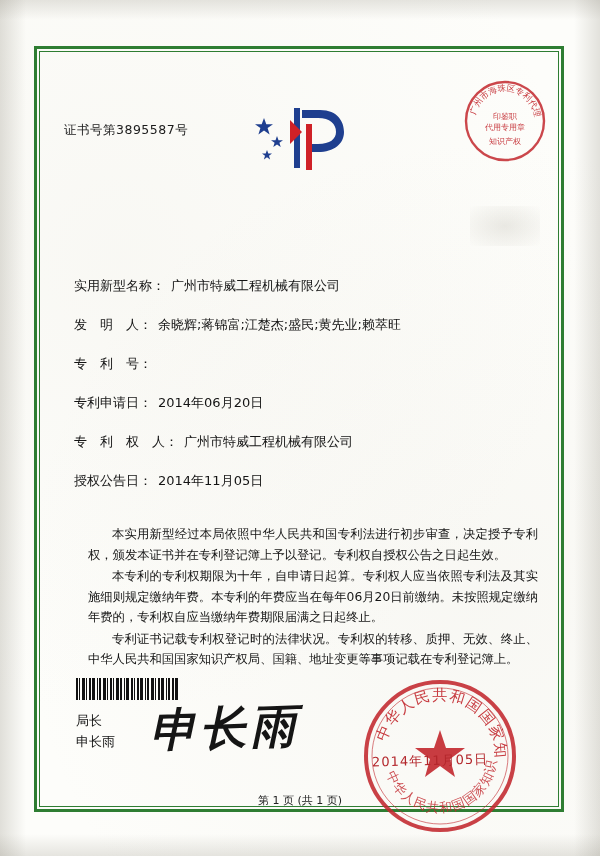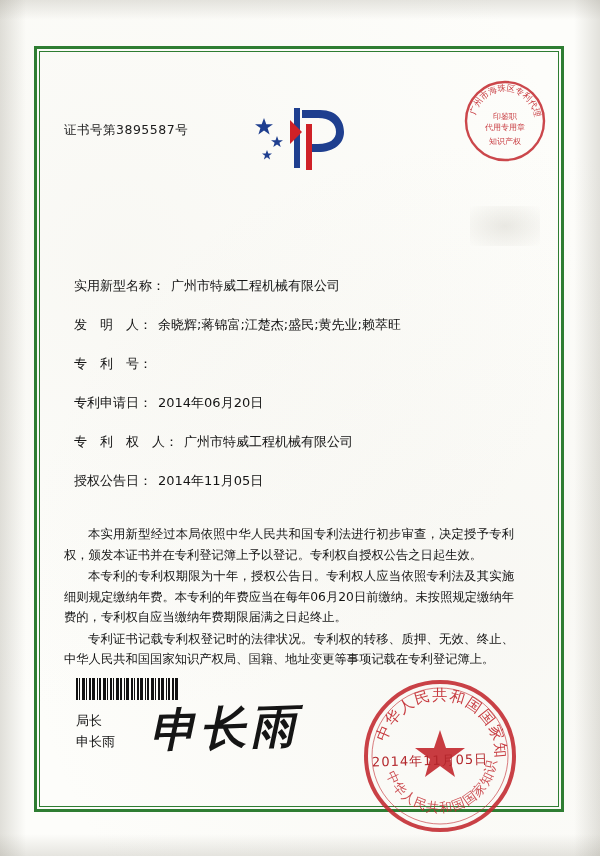--- a/index.html
+++ b/index.html
@@ -93,21 +93,21 @@
   .field-label {
     white-space: nowrap;
     margin-right: 6px;
   }
   .field-value {
     white-space: nowrap;
   }
 
   .body-text {
     position: absolute;
-    left: 64px; top: 524px;
+    left: 88px; top: 524px;
     width: 450px;
     font-size: 12.3px;
     line-height: 20.5px;
     color: #141414;
     text-align: justify;
   }
   .body-text p {
     margin: 0 0 1px 0;
     text-indent: 24px;
   }
@@ -247,21 +247,21 @@
       <span class="field-value">广州市特威工程机械有限公司</span>
     </div>
     <div class="field-row">
       <span class="field-label">授权公告日：</span>
       <span class="field-value">2014年11月05日</span>
     </div>
   </div>
 
   <div class="body-text">
     <p>本实用新型经过本局依照中华人民共和国专利法进行初步审查，决定授予专利权，颁发本证书并在专利登记簿上予以登记。专利权自授权公告之日起生效。</p>
-    <p>本专利的专利权期限为十年，授权公告日。专利权人应当依照专利法及其实施细则规定缴纳年费。本专利的年费应当在每年06月20日前缴纳。未按照规定缴纳年费的，专利权自应当缴纳年费期限届满之日起终止。</p>
+    <p>本专利的专利权期限为十年，自申请日起算。专利权人应当依照专利法及其实施细则规定缴纳年费。本专利的年费应当在每年06月20日前缴纳。未按照规定缴纳年费的，专利权自应当缴纳年费期限届满之日起终止。</p>
     <p>专利证书记载专利权登记时的法律状况。专利权的转移、质押、无效、终止、中华人民共和国国家知识产权局、国籍、地址变更等事项记载在专利登记簿上。</p>
   </div>
 
   <div class="barcode">
     <i style="width:2px"></i>
       <i style="width:1px;background:transparent"></i>
     <i style="width:1px"></i>
       <i style="width:2px;background:transparent"></i>
     <i style="width:3px"></i>
       <i style="width:1px;background:transparent"></i>
@@ -340,14 +340,15 @@
         <textPath href="#sealBot" startOffset="10%">中华人民共和国国家知识产权局</textPath>
       </text>
       <g fill="#c2272d" opacity="0.9">
         <polygon points="84,58 90,76 109,76 94,87 99,105 84,94 69,105 74,87 59,76 78,76"></polygon>
       </g>
     </svg>
   </div>
 
   <div class="seal-date">2014年11月05日</div>
 
+  <div class="footer">第 1 页 (共 1 页)</div>
 
 </div>
 
 </body></html>

